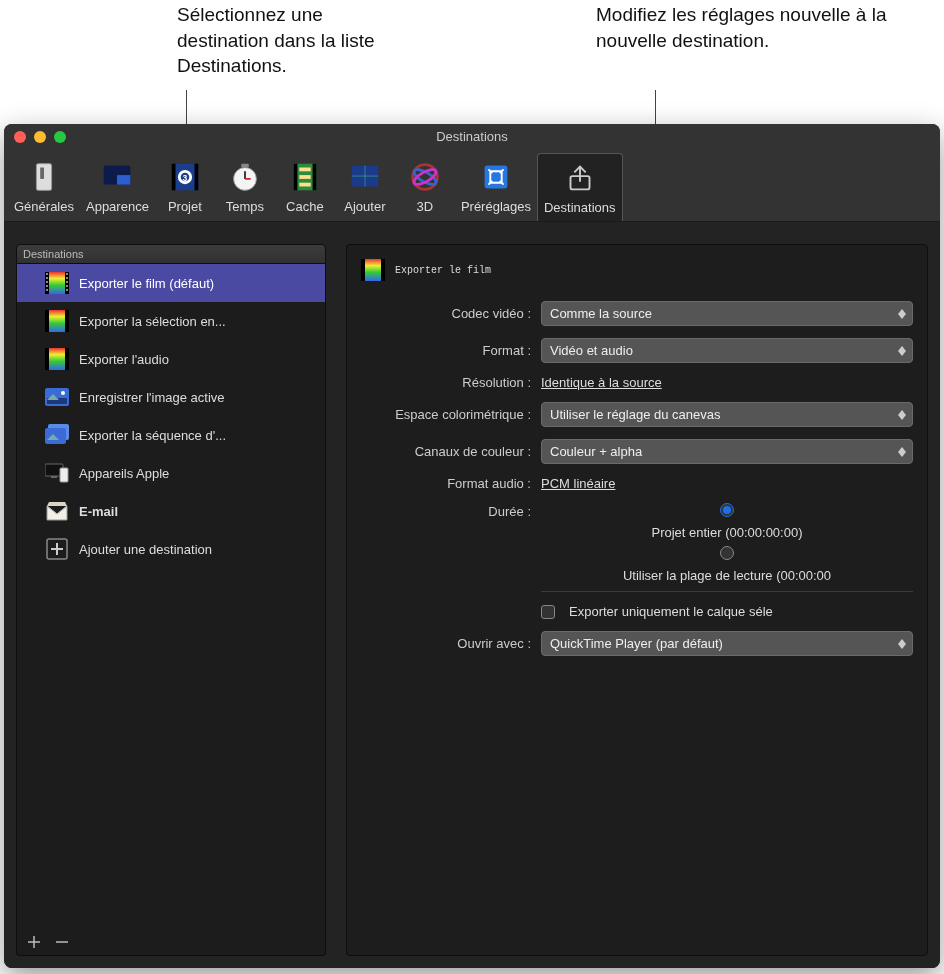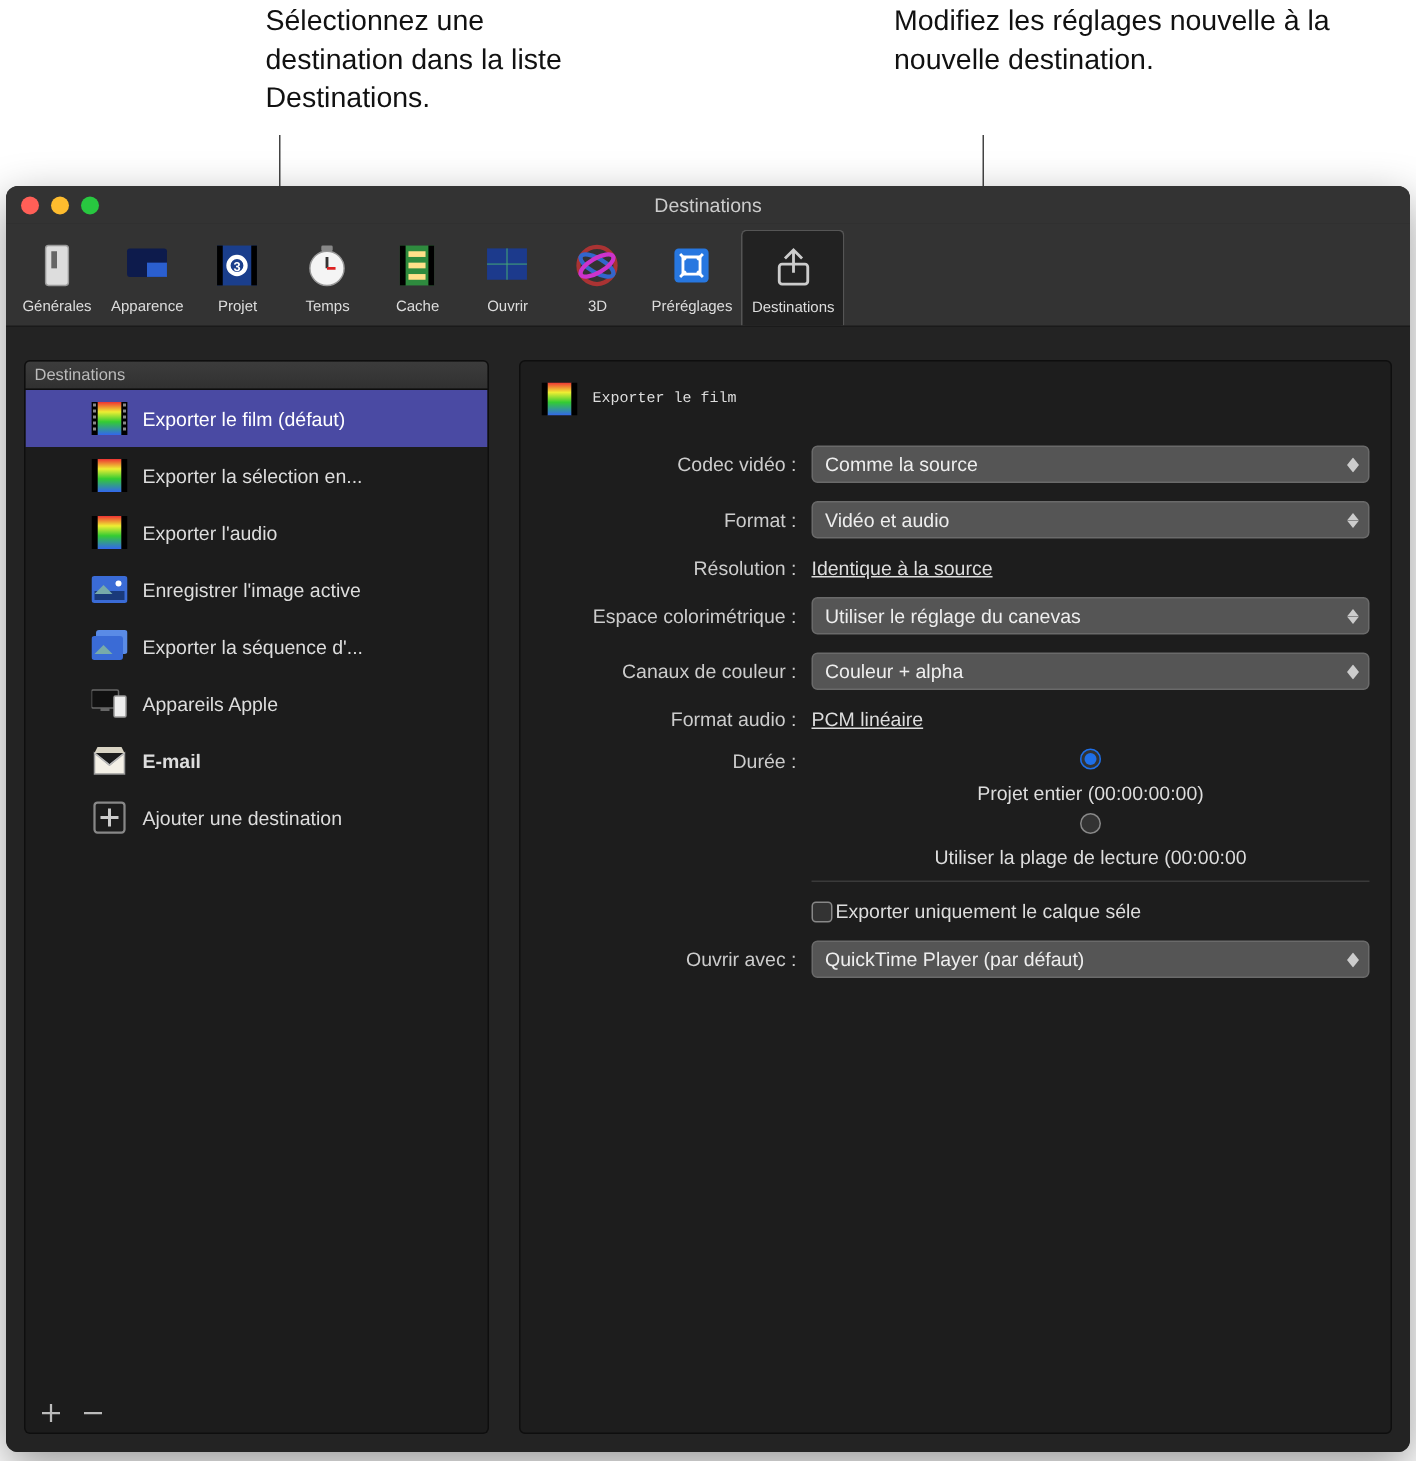--- a/index.html
+++ b/index.html
@@ -17,28 +17,28 @@
   .traffic { display: flex; gap: 8px; margin-left: 10px; }
   .tl { width: 12px; height: 12px; border-radius: 50%; }
   .tl-close { background:#ff5f57; } .tl-min { background:#febc2e; } .tl-max { background:#28c840; }
   .win-title { position:absolute; left:0; right:0; text-align:center; font-size:13px; color:#ccc; }
 
   
   .toolbar { display:flex; align-items:flex-start; background:#333; padding: 4px 4px 0 4px; border-bottom:1px solid #1a1a1a; }
   .tool-item { display:flex; flex-direction:column; align-items:center; justify-content:flex-end; padding:4px 6px 6px 6px; min-width:60px; cursor:pointer; border-radius:4px 4px 0 0; }
   .tool-item.active { background:#222; border:1px solid #555; border-bottom:none; }
   .tool-icon { width:40px; height:40px; display:flex; align-items:center; justify-content:center; }
-  .tool-label { font-size:10px; color:#ddd; margin-top:2px; white-space:nowrap; }
+  .tool-label { font-size:13px; color:#ddd; margin-top:2px; white-space:nowrap; }
 
   
   .body { flex:1; display:flex; gap:20px; padding:22px 12px 12px 12px; background:#232323; }
   .sidebar { width:310px; display:flex; flex-direction:column; }
   .side-head { font-size:11px; color:#bbb; padding:3px 6px; background:linear-gradient(#3c3c3c,#313131); border:1px solid #0e0e0e; border-top-left-radius:4px; border-top-right-radius:4px; }
   .side-list { flex:1; background:#1c1c1c; border-left:1px solid #0e0e0e; border-right:1px solid #0e0e0e; overflow:auto; }
-  .side-item { display:flex; align-items:center; gap:10px; padding:8px 10px 8px 44px; font-size:13px; color:#ddd; cursor:pointer; white-space:nowrap; overflow:hidden; text-overflow:ellipsis; }
+  .side-item { display:flex; align-items:center; gap:10px; padding:8px 10px 8px 28px; font-size:13px; color:#ddd; cursor:pointer; white-space:nowrap; overflow:hidden; text-overflow:ellipsis; }
   .side-item.selected { background:#4a4aa3; color:#fff; }
   .side-icon { width:24px; height:22px; flex:none; }
   .side-item.bold span { font-weight:600; }
   .side-footer { height:28px; display:flex; align-items:center; gap:14px; padding:0 10px; background:#1c1c1c; border:1px solid #0e0e0e; border-top:none; border-bottom-left-radius:4px; border-bottom-right-radius:4px; }
   .plus-icon, .minus-icon { width:14px; height:14px; color:#bbb; }
 
   
   .detail { flex:1; background:#1d1d1d; border:1px solid #0e0e0e; border-radius:4px; padding:14px 14px 14px 14px; color:#ddd; font-size:13px; overflow:hidden; }
   .detail-head { display:flex; align-items:center; gap:10px; margin-bottom:20px; }
   .detail-head .side-icon { width:24px; height:22px; }
@@ -48,21 +48,21 @@
   .form-control { flex:1; position:relative; }
   .value-text { color:#ddd;text-decoration:underline; }
   .popup { width:100%; background:#555; border:1px solid #6a6a6a; border-radius:4px; padding:4px 22px 4px 8px; color:#eee; font-size:13px; position:relative; cursor:pointer; }
   .popup .chev { position:absolute; right:6px; top:50%; transform:translateY(-50%); display:flex; flex-direction:column; gap:0; }
   .popup .chev svg{ display:block; }
   .radio-row { display:flex; align-items:center; gap:8px; margin-bottom:6px; cursor:pointer;flex-direction:column; }
   .radio { width:14px; height:14px; border-radius:50%; border:1px solid #888; background:#333; position:relative; }
   .radio.checked { border-color:#1f6fe8; }
   .radio.checked::after { content:""; position:absolute; inset:2px; border-radius:50%; background:#1f6fe8; }
   .sep { border:0; border-top:1px solid #3a3a3a; margin:8px 0 12px 0; }
-  .check-row { display:flex; align-items:center; gap:2px; cursor:pointer; }
+  .check-row { display:flex; align-items:center; gap:14px; cursor:pointer; }
   .check { width:14px; height:14px; border:1px solid #888; background:#333; border-radius:3px; }
 </style>
 </head>
 <body>
 
 <div class="callouts">
   <div class="callout-text" style="left:177px; top:2px; width:220px;">Sélectionnez une destination dans la liste Destinations.</div>
   <div class="callout-text" style="left:596px; top:2px; width:320px;">Modifiez les réglages nouvelle à la nouvelle destination.</div>
   <div class="callout-line" style="left:186px; top:90px; height:200px;"></div>
   <div class="callout-line" style="left:655px; top:90px; height:225px;"></div>
@@ -135,21 +135,21 @@
       <div class="tool-label">Cache</div>
     </div>
     <div class="tool-item">
       <div class="tool-icon">
         <svg viewBox="0 0 40 40" width="38" height="38">
             <rect x="6" y="8" width="28" height="22" fill="#1c3a8c"></rect>
             <line x1="6" y1="19" x2="34" y2="19" stroke="#4a7" stroke-width="0.7"></line>
             <line x1="20" y1="8" x2="20" y2="30" stroke="#4a7" stroke-width="0.7"></line>
           </svg>
       </div>
-      <div class="tool-label">Ouvrir</div>
+      <div class="tool-label">Ajouter</div>
     </div>
     <div class="tool-item">
       <div class="tool-icon">
         <svg viewBox="0 0 40 40" width="38" height="38">
             <circle cx="20" cy="20" r="13" fill="none" stroke="#a33" stroke-width="3"></circle>
             <ellipse cx="20" cy="20" rx="13" ry="5" fill="none" stroke="#36c" stroke-width="3" transform="rotate(30 20 20)"></ellipse>
             <ellipse cx="20" cy="20" rx="13" ry="5" fill="none" stroke="#c3c" stroke-width="3" transform="rotate(-30 20 20)"></ellipse>
           </svg>
       </div>
       <div class="tool-label">3D</div>

